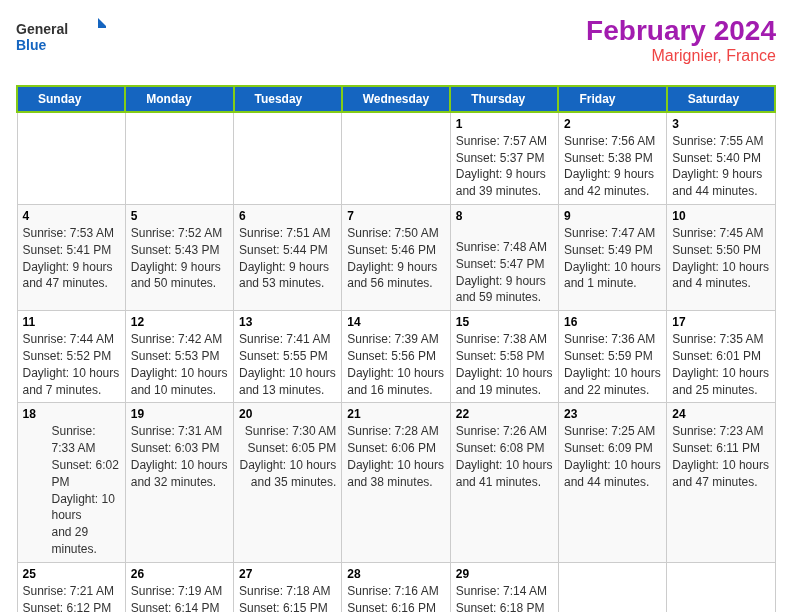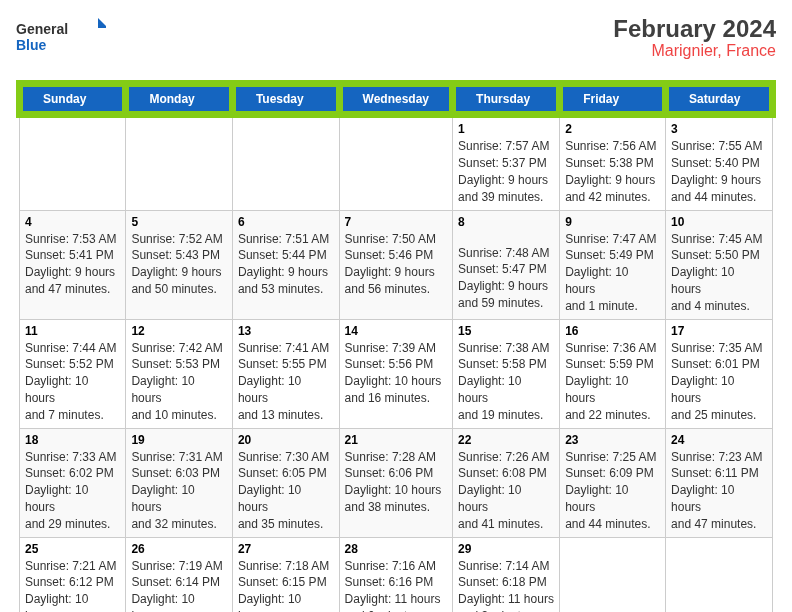--- a/index.html
+++ b/index.html
@@ -18,43 +18,43 @@
     }
     .logo {
       display: flex;
       align-items: center;
       gap: 4px;
     }
     .title-area {
       text-align: right;
     }
     .calendar-title {
-      font-size: 24px;
+      font-size: 28px;
       font-weight: bold;
-      color: #404040;
+      color: #a21caf;
       line-height: 1.1;
       text-align: center;
     }
     .calendar-subtitle {
       font-size: 16px;
       color: #ef4444;
     }
     table {
       width: 100%;
       border-collapse: collapse;
       font-size: 10.5px;
     }
     thead th {
       background-color: #1565c0;
       color: #fff;
       text-align: left;
       padding: 5px 20px;
       font-size: 12px;
       font-weight: bold;
-      border: 7px solid #84cc16;
+      border: 2px solid #84cc16;
     }
     td {
       border: 1px solid #ccc;
       vertical-align: top;
       padding: 4px 5px;
       width: 14.28%;
       height: 80px;
     }
     .day-number {
       font-weight: bold;
@@ -232,35 +232,35 @@
           <div class="day-number">17</div>
           <div class="day-info" style="white-space: pre-line;">Sunrise: 7:35 AM
 Sunset: 6:01 PM
 Daylight: 10 hours
 and 25 minutes.</div>
         </td>
       </tr>
       <tr>
         <td>
           <div class="day-number">18</div>
-          <div class="day-info" style="white-space: pre-line;">Sunrise: 7:33 AM
+          <div class="day-info" style="white-space: pre-line; margin-left: 29px;">Sunrise: 7:33 AM
 Sunset: 6:02 PM
 Daylight: 10 hours
 and 29 minutes.</div>
         </td>
         <td>
           <div class="day-number">19</div>
           <div class="day-info" style="white-space: pre-line;">Sunrise: 7:31 AM
 Sunset: 6:03 PM
 Daylight: 10 hours
 and 32 minutes.</div>
         </td>
         <td>
           <div class="day-number">20</div>
-          <div class="day-info" style="white-space: pre-line;">Sunrise: 7:30 AM
+          <div class="day-info" style="white-space: pre-line; text-align: right;">Sunrise: 7:30 AM
 Sunset: 6:05 PM
 Daylight: 10 hours
 and 35 minutes.</div>
         </td>
         <td>
           <div class="day-number">21</div>
           <div class="day-info" style="white-space: pre-line;">Sunrise: 7:28 AM
 Sunset: 6:06 PM
 Daylight: 10 hours
 and 38 minutes.</div>

